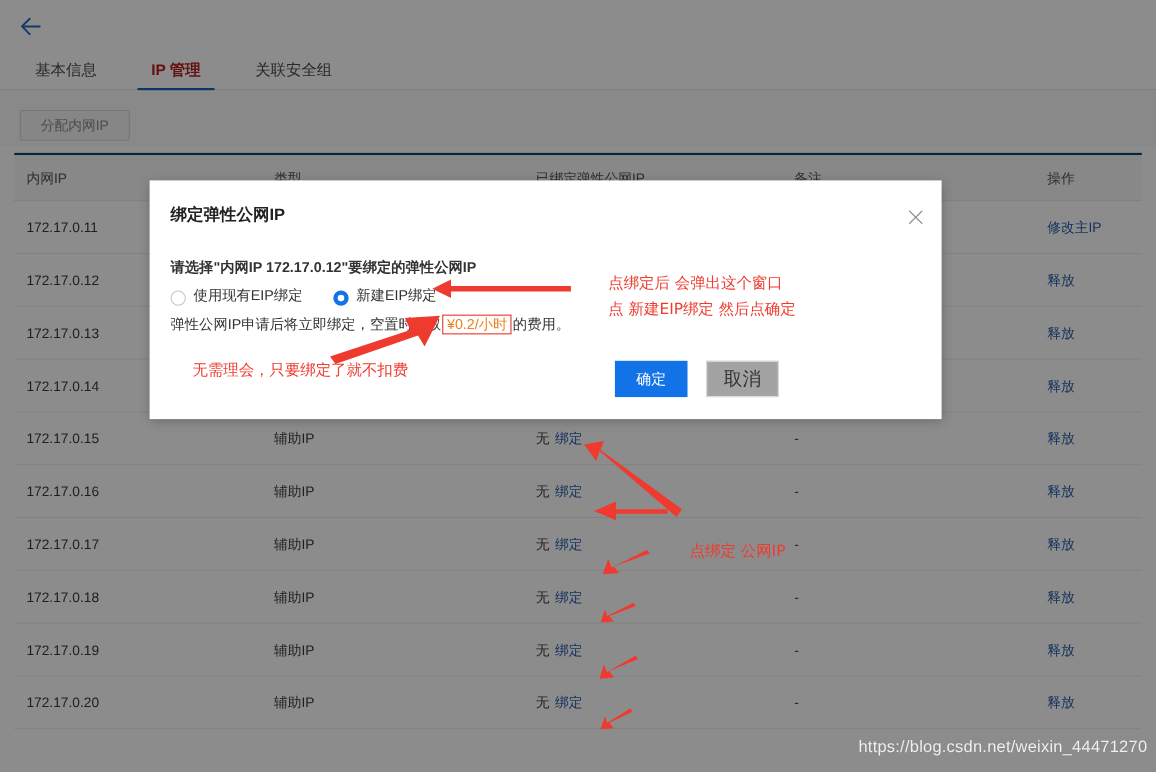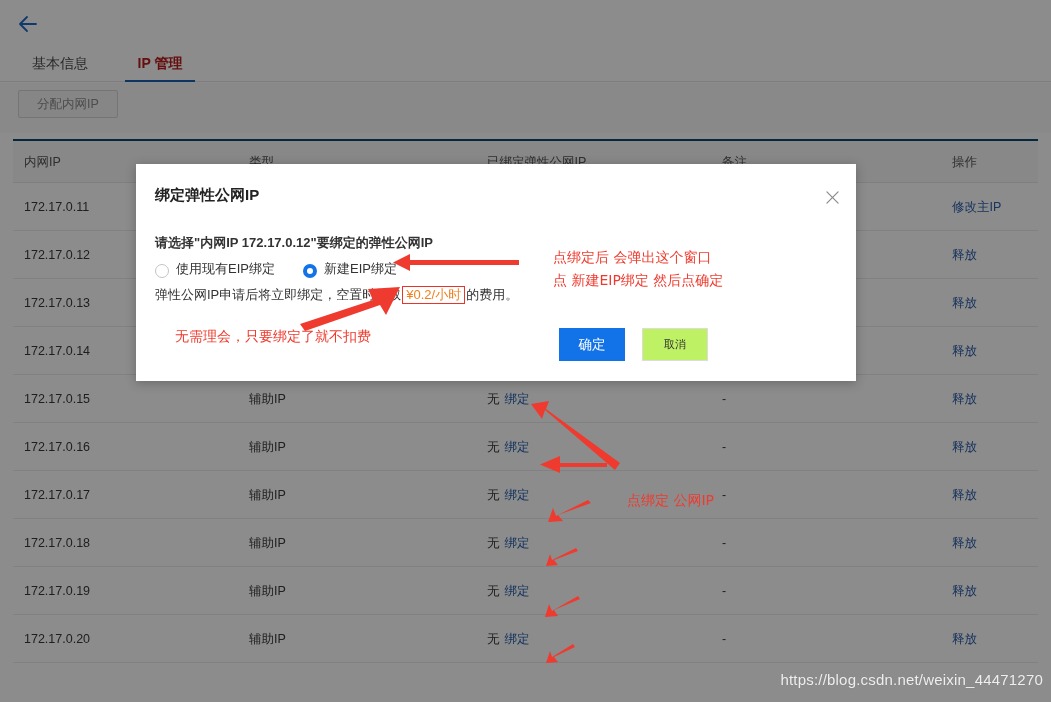--- a/index.html
+++ b/index.html
@@ -68,21 +68,21 @@
     position: absolute; left: 0; right: 0; bottom: 0;
     height: 2px; background: #1b5fb5;
   }
 
   
   .toolbar {
     position: absolute; left: 0; top: 83px; width: 1051px; height: 50px;
     background: #fafafa;
   }
   .btn-alloc {
-    position: absolute; left: 18px; top: 7px;
+    position: absolute; left: 18px; top: 17px;
     width: 100px; height: 28px;
     border: 1px solid #d6d6d6;
     background: #f4f4f4;
     color: #8c8c8c;
     font-size: 12.5px;
     display: flex; align-items: center; justify-content: center;
     border-radius: 2px;
     cursor: pointer;
   }
 
@@ -201,24 +201,24 @@
     color: #fff;
     font-size: 13.5px;
     display: flex; align-items: center; justify-content: center;
     cursor: pointer;
     border: none;
     font-family: inherit;
   }
   .btn-cancel {
     width: 66px; height: 33px;
     margin-left: 17px;
-    background: #bef264;
+    background: #a3a3a3;
     color: #333;
     border: 1px solid #dcdcdc;
-    font-size: 11px;
+    font-size: 17px;
     display: flex; align-items: center; justify-content: center;
     cursor: pointer;
     font-family: inherit;
   }
 
   
   #annot {
     position: absolute; inset: 0;
     pointer-events: none;
   }
@@ -258,20 +258,23 @@
         <span class="title-text">主网卡</span>
       </div>
     </div>
 
     <div class="tabs">
       <div class="tab" style="left:20px;width:80px;">
         <span>基本信息</span>
       </div>
       <div class="tab active" style="left:125px;width:70px;">
         <span>IP 管理</span>
+      </div>
+      <div class="tab" style="left:221px;width:92px;">
+        <span>关联安全组</span>
       </div>
     </div>
 
     <div class="toolbar">
       <div class="btn-alloc">
         <span>分配内网IP</span>
       </div>
     </div>
 
     <div class="table">

